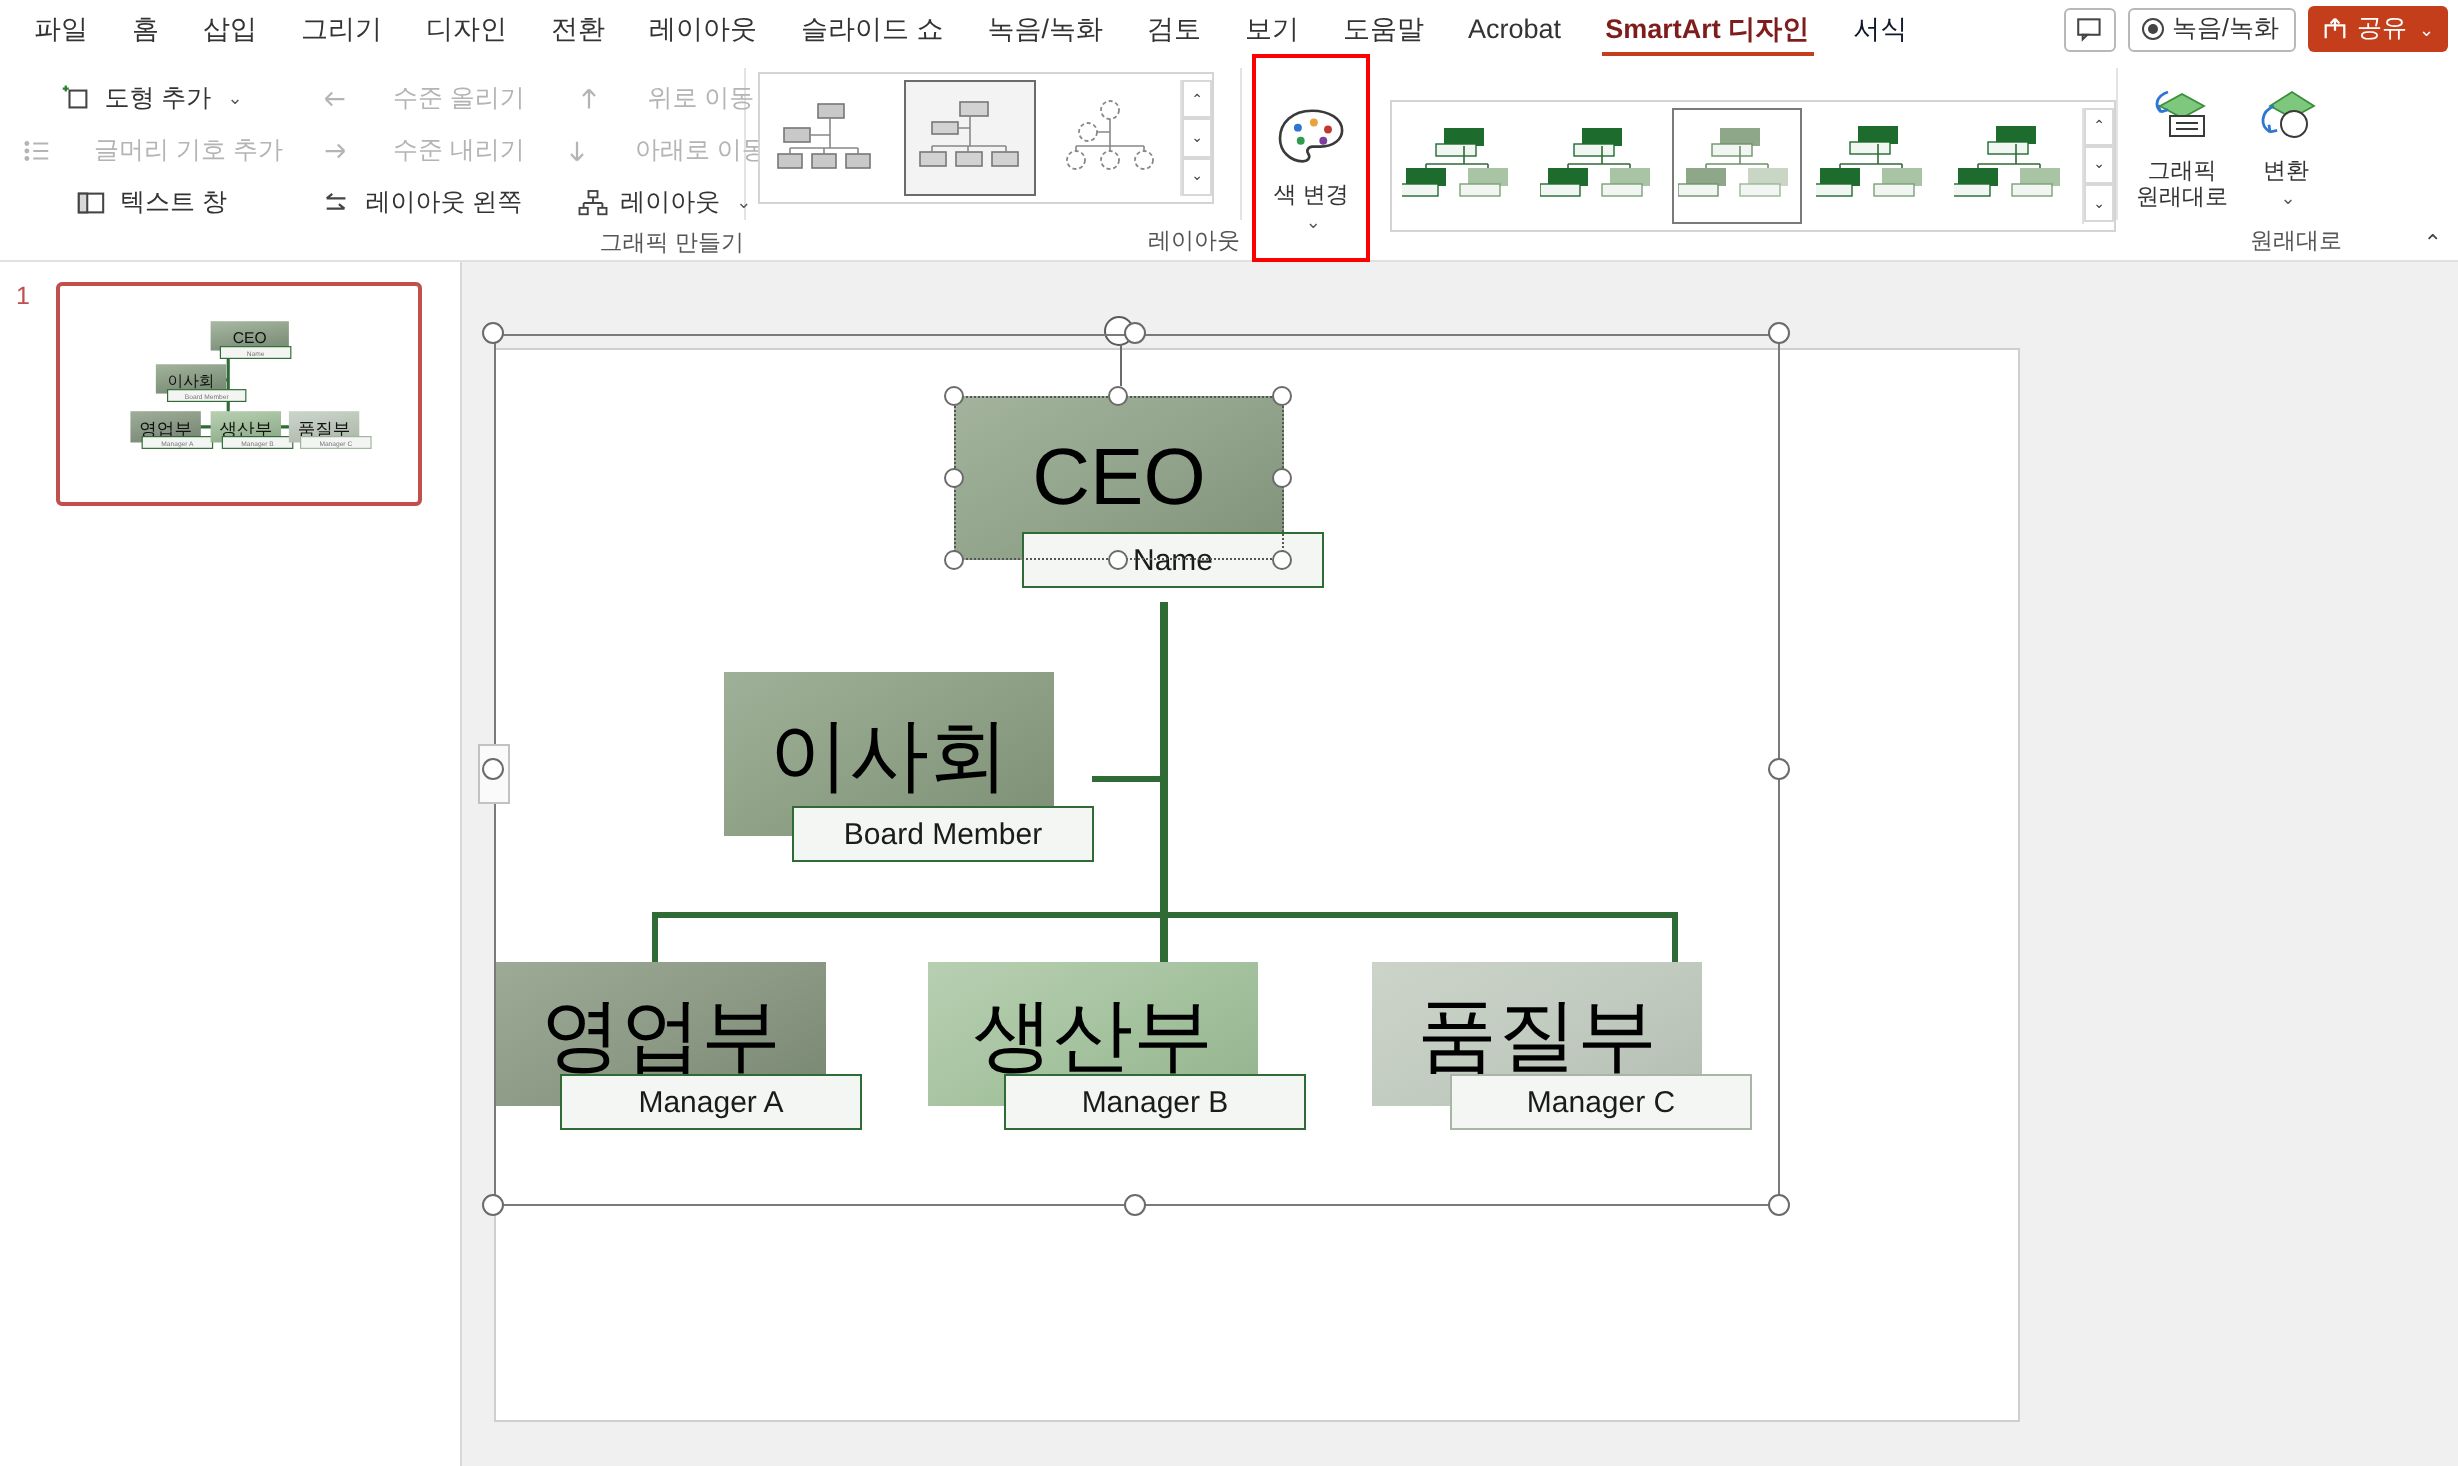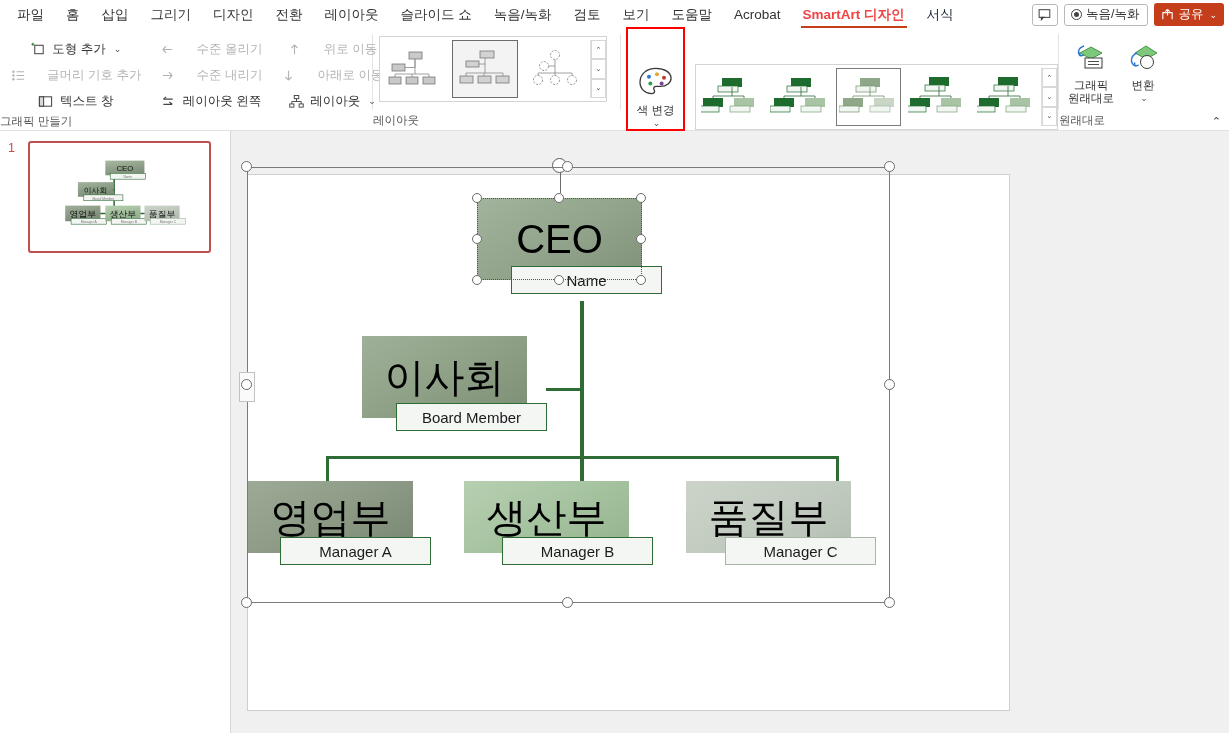--- a/index.html
+++ b/index.html
@@ -21,21 +21,21 @@
   }
   .tab {
     font-size: 13.5px;
     color: #333333;
     padding: 3px 11px;
     white-space: nowrap;
     line-height: 18px;
     cursor: default;
   }
   .tab.ctx {
-    color: #ef4444;
+    color: #7f1d1d;
     font-weight: bold;
     position: relative;
     text-align: right;
   }
   .tab.ctx.active::after {
     content: "";
     position: absolute;
     left: 9px; right: 9px; bottom: -1px;
     height: 2px;
     background: #c43e1c;
@@ -102,21 +102,21 @@
     position: relative;
   }
   .group {
     display: flex;
     flex-direction: column;
     position: relative;
     padding: 4px 0 0 0;
   }
   .group-body { flex: 1; display: flex; align-items: flex-start; }
   .group-label {
-    text-align: left;
+    text-align: right;
     font-size: 11.5px;
     color: #555;
     padding-bottom: 1px;
     height: 17px;
   }
   .sep {
     width: 1px;
     background: #e3e3e3;
     margin: 5px 0 20px 0;
   }
@@ -488,21 +488,21 @@
           <div class="gsb">⌄</div>
         </div>
       </div>
     </div>
     <div class="group-label">레이아웃</div>
   </div>
 
   <div class="sep"></div>
 
   <div class="group" style="width:437px">
-    <div class="group-body" style="padding-top:2px; align-items:flex-end;">
+    <div class="group-body" style="padding-top:2px; align-items:center;">
 
       <div class="bigbtn" style="margin-left:9px; width:62px;">
         <span>
           <svg width="38" height="32" viewBox="0 0 40 34">
             <path d="M20 2.5 C9.5 2.5 3 9 3 17.2 C3 24.2 8.6 29.4 15 29.4 C18.4 29.4 19.2 27 18 25.3 C16.8 23.6 18 21.6 20.4 21.6 L24.5 21.6 C31.5 21.6 36 17.6 36 13 C36 6.7 29 2.5 20 2.5 Z" fill="#ffffff" stroke="#3a3a3a" stroke-width="1.4"></path>
             <circle cx="12.5" cy="11.5" r="2.1" fill="#2e77d0"></circle>
             <circle cx="21" cy="8.8" r="2.1" fill="#e8a33d"></circle>
             <circle cx="28.5" cy="12.5" r="2.1" fill="#c0392b"></circle>
             <circle cx="26" cy="18.5" r="2.1" fill="#7b3fa0"></circle>
             <circle cx="14" cy="18.5" r="2.1" fill="#2e9b4e"></circle>

